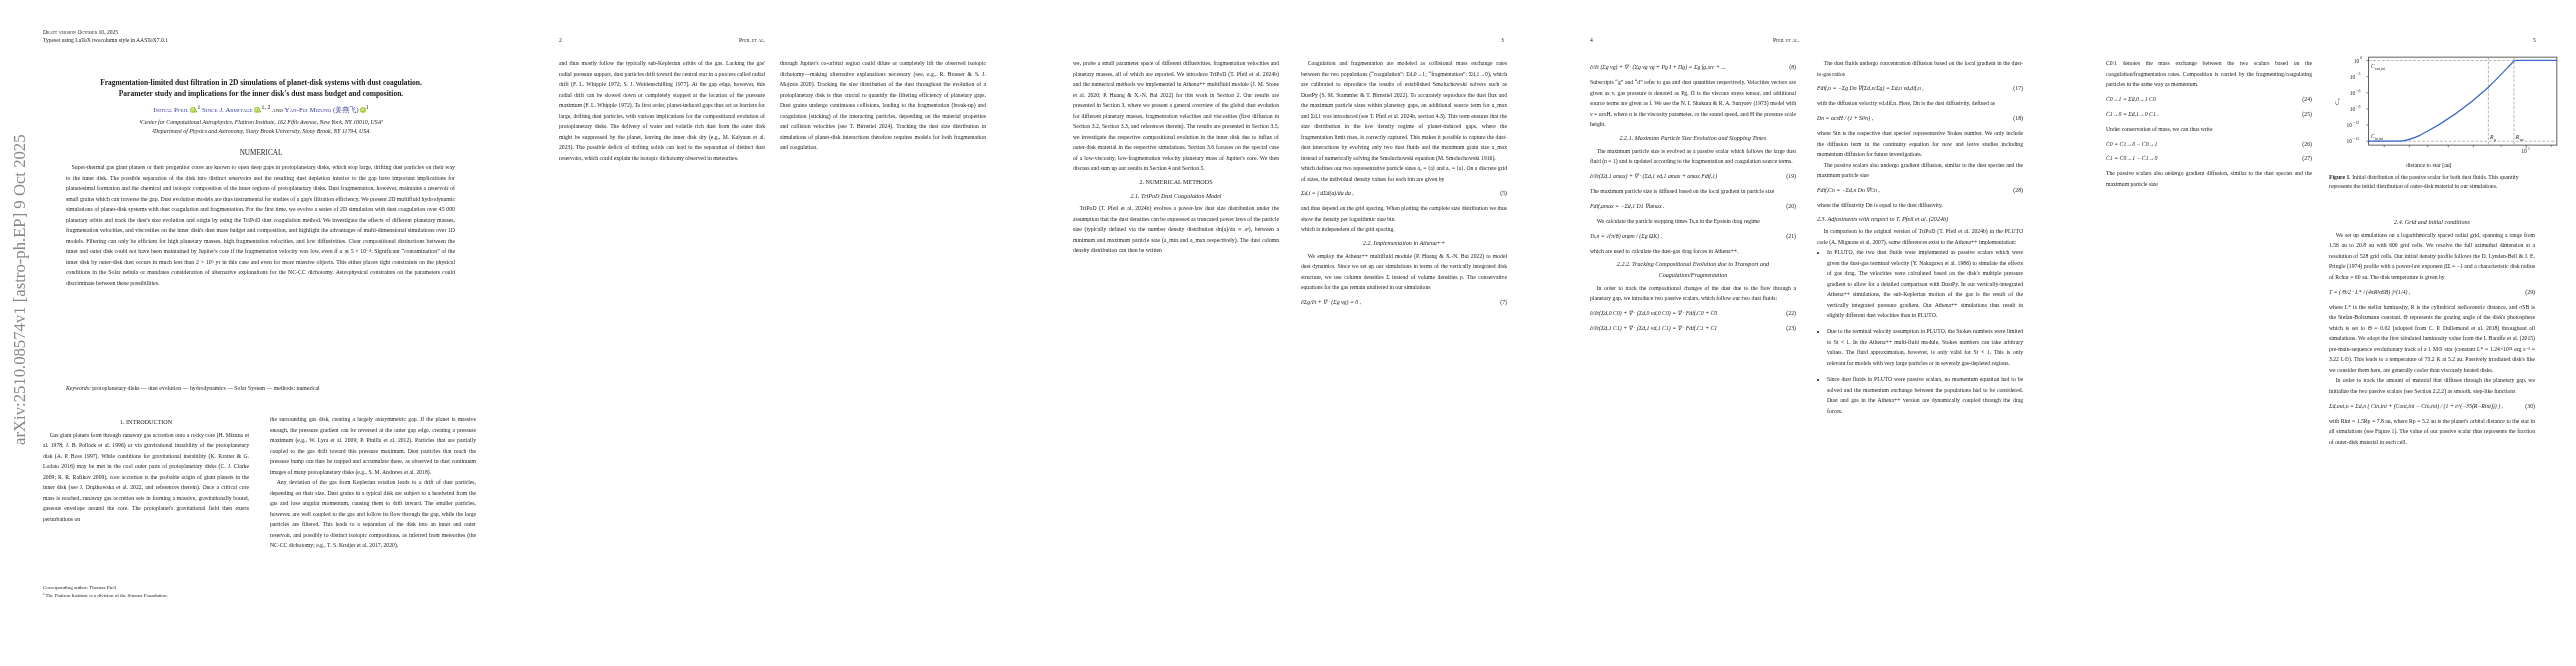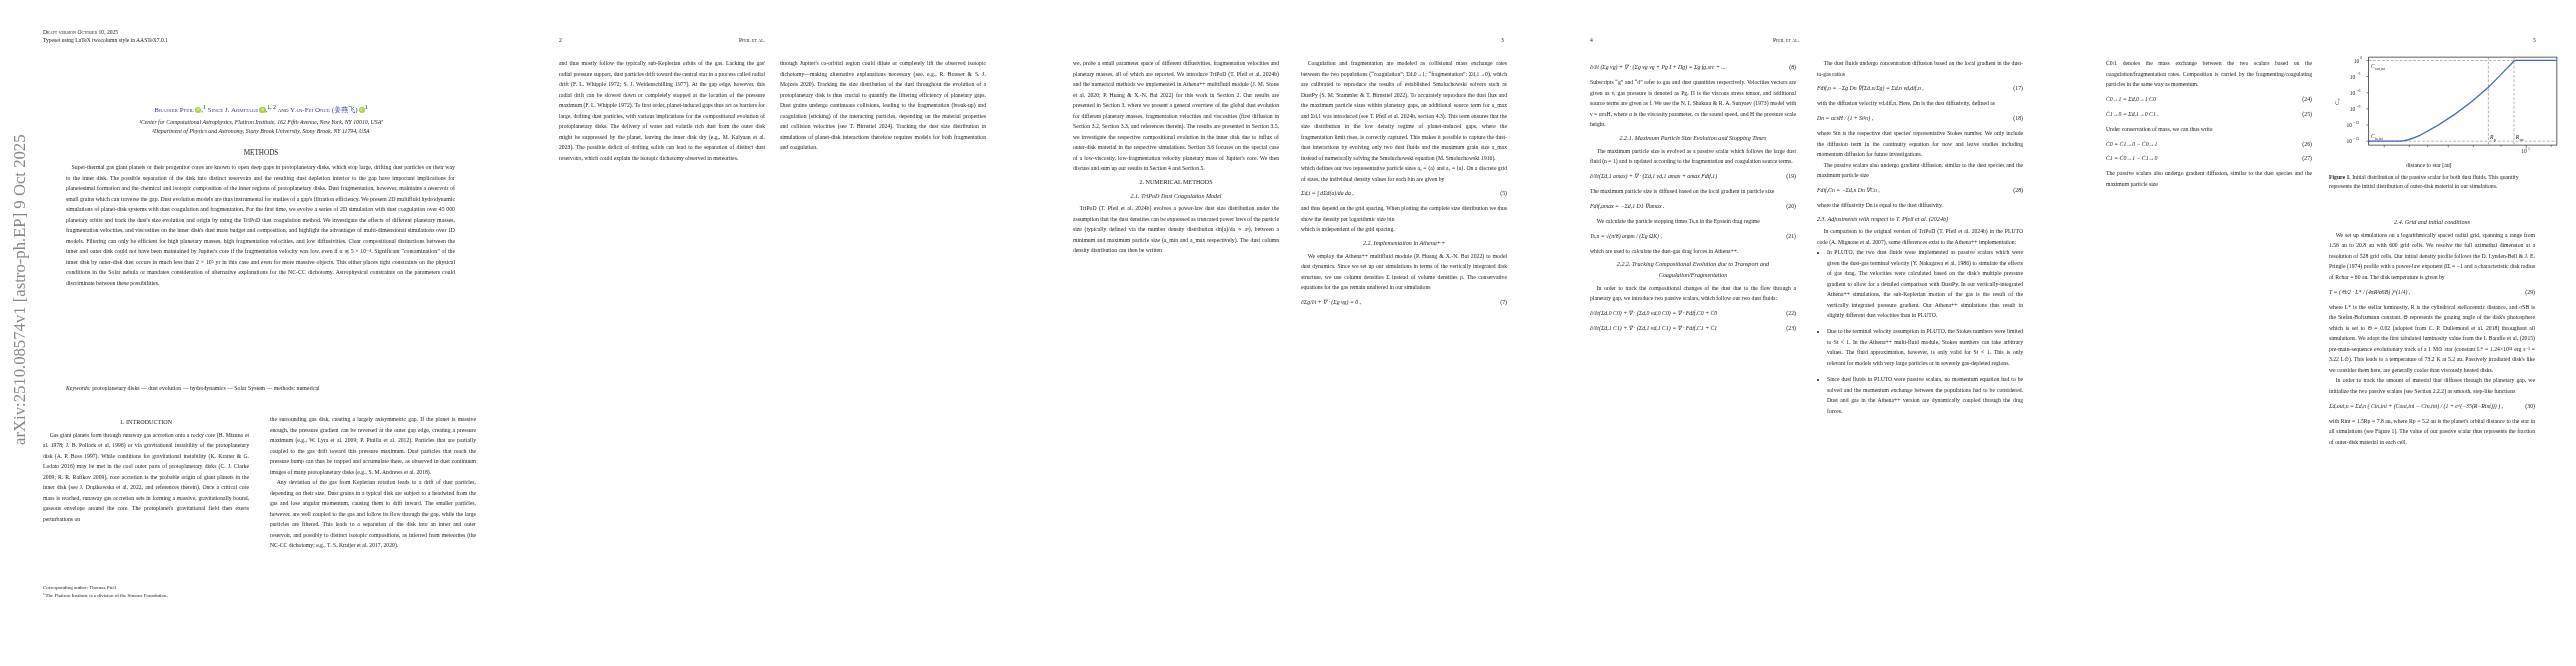--- a/index.html
+++ b/index.html
@@ -39,33 +39,37 @@
 <body>
 
 <div class="page p1">
   <div class="arxiv">
       <span>arXiv:2510.08574v1  [astro-ph.EP]  9 Oct 2025</span>
     </div>
   <div class="draft">
     <div class="sc">Draft version October 10, 2025</div>
     <div>Typeset using LaTeX twocolumn style in AASTeX7.0.1</div>
   </div>
+  <div class="title">
+    <div>Fragmentation-limited dust filtration in 2D simulations of planet-disk systems with dust coagulation.</div>
+    <div>Parameter study and implications for the inner disk's dust mass budget and composition.</div>
+  </div>
   <div class="authors">
-    <span class="a">Brasser Pfeil</span><span class="orcid">iD</span>,<sup>1</sup>
+    <span class="a">Initial Pfeil</span><span class="orcid">iD</span>,<sup>1</sup>
     <span class="a">Since J. Armitage</span><span class="orcid">iD</span>,<sup>1, 2</sup>
     <span>and</span>
-    <span class="a">Yan-Fei Once (姜燕飞)</span><span class="orcid">iD</span><sup>1</sup>
+    <span class="a">Yan-Fei Mizuno (姜燕飞)</span><span class="orcid">iD</span><sup>1</sup>
   </div>
   <div class="affil">
     <div>¹Center for Computational Astrophysics, Flatiron Institute, 162 Fifth Avenue, New York, NY 10010, USAª</div>
     <div>²Department of Physics and Astronomy, Stony Brook University, Stony Brook, NY 11794, USA</div>
   </div>
 </div>
 
-<div class="abs-head" style="left:0;width:522px;">METHODS</div>
+<div class="abs-head" style="left:0;width:522px;">NUMERICAL</div>
 <div class="abstract" style="left:66px;width:389px;font-size:5.8px;">Super-thermal gas giant planets or their progenitor cores are known to open deep gaps in protoplanetary disks, which stop large, drifting dust particles on their way to the inner disk. The possible separation of the disk into distinct reservoirs and the resulting dust depletion interior to the gap have important implications for planetesimal formation and the chemical and isotopic composition of the inner regions of protoplanetary disks. Dust fragmentation, however, maintains a reservoir of small grains which can traverse the gap. Dust evolution models are thus instrumental for studies of a gap's filtration efficiency. We present 2D multifluid hydrodynamic simulations of planet-disk systems with dust coagulation and fragmentation. For the first time, we evolve a series of 2D simulation with dust coagulation over 45 000 planetary orbits and track the dust's size evolution and origin by using the TriPoD dust coagulation method. We investigate the effects of different planetary masses, fragmentation velocities, and viscosities on the inner disk's dust mass budget and composition, and highlight the advantages of multi-dimensional simulations over 1D models. Filtering can only be efficient for high planetary masses, high fragmentation velocities, and low diffusivities. Clear compositional distinctions between the inner and outer disk could not have been maintained by Jupiter's core if the fragmentation velocity was low, even if α ≲ 5 × 10⁻⁴. Significant “contamination” of the inner disk by outer-disk dust occurs in much less than 2 × 10⁵ yr in this case and even for more massive objects. This either places tight constraints on the physical conditions in the Solar nebula or mandates consideration of alternative explanations for the NC-CC dichotomy. Astrophysical constraints on the parameters could discriminate between these possibilities.</div>
 <div class="keywords" style="left:66px;width:389px;">
   <i>Keywords:</i> <span>protoplanetary disks — dust evolution — hydrodynamics — Solar System — methods: numerical</span>
 </div>
 
 <div class="col" style="left:43px;top:414px;width:206px;">
   <div class="sec">1. INTRODUCTION</div>
   <p>Gas giant planets form through runaway gas accretion onto a rocky core (H. Mizuno et al. 1978; J. B. Pollack et al. 1996) or via gravitational instability of the protoplanetary disk (A. P. Boss 1997). While conditions for gravitational instability (K. Kratter &amp; G. Lodato 2016) may be met in the cool outer parts of protoplanetary disks (C. J. Clarke 2009; R. R. Rafikov 2009), core accretion is the probable origin of giant planets in the inner disk (see J. Drążkowska et al. 2022, and references therein). Once a critical core mass is reached, runaway gas accretion sets in forming a massive, gravitationally bound, gaseous envelope around the core. The protoplanet's gravitational field then exerts perturbations on</p>
 </div>
 <div class="footnote">

